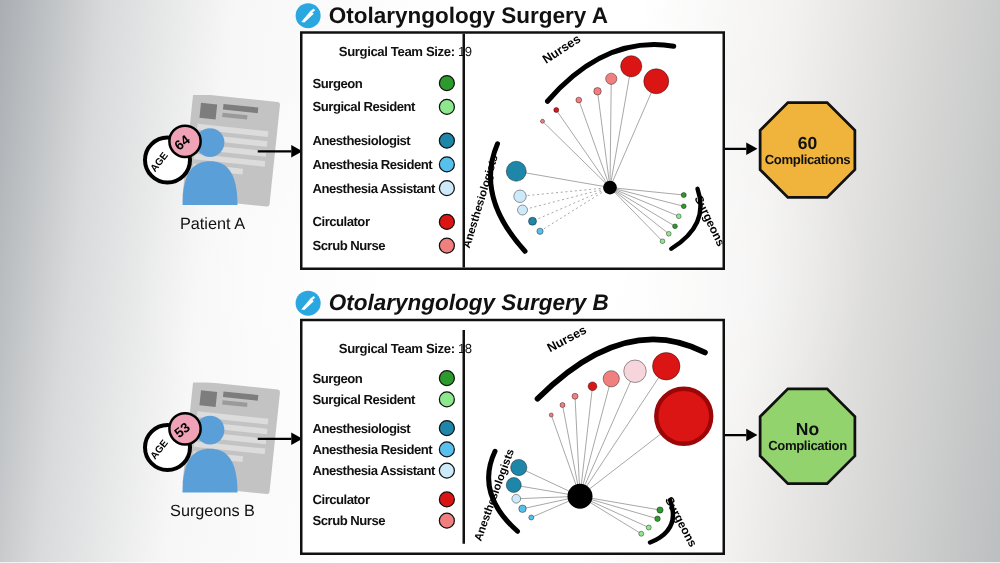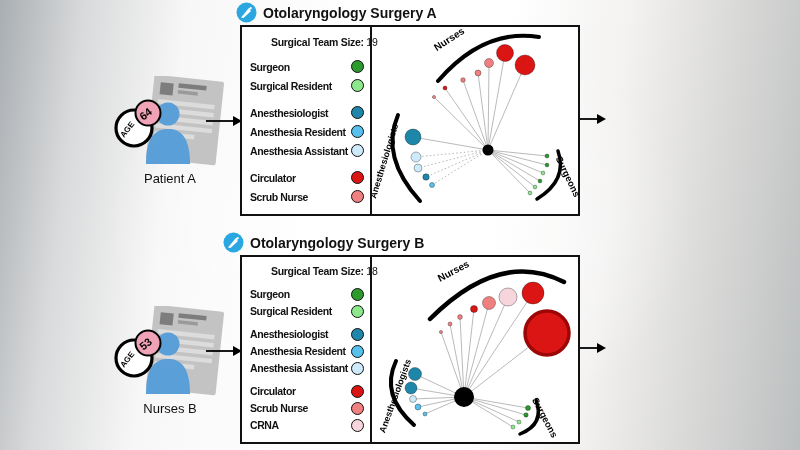--- a/index.html
+++ b/index.html
@@ -3,21 +3,21 @@
 <meta charset="utf-8">
 <style>
   * { margin:0; padding:0; box-sizing:border-box; }
   html,body { width:800px; height:450px; overflow:hidden; font-family:"Liberation Sans",sans-serif; }
   .stage {
     position:relative; width:800px; height:450px;
     background:
       radial-gradient(ellipse 420px 300px at 50% 50%, rgba(255,255,255,0.9), rgba(255,255,255,0) 70%),
       linear-gradient(97deg,#a9aeb2 0%,#d9dadb 10%,#f7f7f7 22%,#ffffff 42%,#ffffff 60%,#f3f2f1 74%,#d6d6d5 88%,#bcbfc0 100%);
   }
-  .panel-title { position:absolute; display:flex; align-items:center; gap:6px; font-weight:bold; font-size:14px; color:#111; white-space:nowrap; }
+  .panel-title { position:absolute; display:flex; align-items:center; gap:6px; font-weight:bold; font-size:18px; color:#111; white-space:nowrap; }
   .main-box { position:absolute; left:240px; width:340px; background:#fff; border:2px solid #111; display:flex; }
   .legend-col { width:130px; border-right:2px solid #111; padding:9px 4px 4px 8px; display:flex; flex-direction:column; }
   .team-size { font-size:10.5px; letter-spacing:-0.3px; margin-bottom:9px; white-space:nowrap; color:#111;padding-left:21px; }
   .team-size .ts-label { font-weight:bold; }
   .legend-group { display:flex; flex-direction:column; }
   .box-a .legend-group { margin-bottom:8px; }
   .box-b .legend-group { margin-bottom:6px; }
   .legend-row { display:flex; align-items:center; justify-content:space-between; }
   .box-a .legend-row { height:19px; }
   .box-b .legend-row { height:17px; }
@@ -165,22 +165,31 @@
           <circle cx="116" cy="123" r="5.5" fill="#000"></circle>
         </svg>
     </div>
   </div>
 
   <svg style="position:absolute; left:580px; top:111px;" width="26" height="16" viewBox="0 0 26 16">
     <line x1="0" y1="8" x2="17" y2="8" stroke="#000" stroke-width="1.8"></line>
     <polygon points="17,3 26,8 17,13" fill="#000"></polygon>
   </svg>
 
-
-  <div class="panel-title" style="left:223px; top:232px;">
+  <div class="oct-wrap" style="left:603px; top:77px;">
+    <svg width="86" height="86" viewBox="0 0 86 86">
+      <polygon points="80.9,58.7 58.7,80.9 27.3,80.9 5.1,58.7 5.1,27.3 27.3,5.1 58.7,5.1 80.9,27.3" stroke="#111" stroke-width="2.2" fill="#f0b43c"></polygon>
+    </svg>
+    <div class="oct-text">
+      <div class="oct-line1">60</div>
+      <div class="oct-line2">Complications</div>
+    </div>
+  </div>
+
+  <div class="panel-title" style="left:236px; top:232px;font-style:italic;">
     <svg width="21" height="21" viewBox="0 0 21 21">
       <circle cx="10.5" cy="10.5" r="10" fill="#2aa7e0"></circle>
       <polygon points="5,15.5 12.5,6.5 15,9 7.5,16" fill="#ffffff"></polygon>
       <line x1="13" y1="7.5" x2="15.5" y2="5.5" stroke="#ffffff" stroke-width="2"></line>
     </svg>
     <span>Otolaryngology Surgery B</span>
   </div>
 
   <svg style="position:absolute; left:114px; top:306px;" width="112" height="96" viewBox="0 0 112 96">
     <g transform="rotate(6 71 44)">
@@ -198,21 +207,21 @@
       <circle cx="54" cy="38" r="11.5" fill="#5b9fd9"></circle>
       <path d="M32,88 C32,60 42,53 54,53 C66,53 76,60 76,88 Z" fill="#5b9fd9"></path>
     </g>
     <g>
       <circle cx="20" cy="52" r="18" fill="#ffffff" stroke="#000000" stroke-width="3.2"></circle>
       <text transform="translate(10,62) rotate(-52)" font-size="8" font-weight="bold" fill="#000">AGE</text>
       <circle cx="34" cy="37" r="12.5" fill="#f0a3b6" stroke="#000000" stroke-width="2"></circle>
       <text transform="translate(34,41) rotate(-38)" text-anchor="middle" font-size="11" font-weight="bold" fill="#000">53</text>
     </g>
   </svg>
-  <div class="patient-label" style="left:114px; top:401px;">Nurses B</div>
+  <div class="patient-label" style="left:114px; top:401px;">Surgeons B</div>
 
   <svg style="position:absolute; left:206px; top:343px;" width="36" height="16" viewBox="0 0 36 16">
     <line x1="0" y1="8" x2="27" y2="8" stroke="#000" stroke-width="1.8"></line>
     <polygon points="27,3 36,8 27,13" fill="#000"></polygon>
   </svg>
 
   <div class="main-box box-b" style="top:255px; height:189px;align-items:center;">
     <div class="legend-col">
       <div class="team-size">
         <span class="ts-label">Surgical Team Size:</span>
@@ -244,24 +253,20 @@
             </div>
           </div>
           <div class="legend-group">
             <div class="legend-row">
               <span class="legend-label">Circulator</span>
               <span class="legend-dot" style="background: rgb(219, 20, 20);"></span>
             </div>
             <div class="legend-row">
               <span class="legend-label">Scrub Nurse</span>
               <span class="legend-dot" style="background: rgb(240, 128, 128);"></span>
-            </div>
-            <div class="legend-row">
-              <span class="legend-label">CRNA</span>
-              <span class="legend-dot" style="background: rgb(246, 214, 220);"></span>
             </div>
           </div>
         </div>
     </div>
     <div class="net-col">
       <svg width="206" height="185" viewBox="0 0 206 185">
           <line x1="92" y1="140" x2="69" y2="75" stroke="#a8a8a8" stroke-width="0.8"></line>
           <line x1="92" y1="140" x2="78" y2="67" stroke="#a8a8a8" stroke-width="0.8"></line>
           <line x1="92" y1="140" x2="88" y2="60" stroke="#a8a8a8" stroke-width="0.8"></line>
           <line x1="92" y1="140" x2="102" y2="52" stroke="#a8a8a8" stroke-width="0.8"></line>
@@ -304,14 +309,23 @@
           <circle cx="92" cy="140" r="10" fill="#000"></circle>
         </svg>
     </div>
   </div>
 
   <svg style="position:absolute; left:580px; top:340px;" width="26" height="16" viewBox="0 0 26 16">
     <line x1="0" y1="8" x2="17" y2="8" stroke="#000" stroke-width="1.8"></line>
     <polygon points="17,3 26,8 17,13" fill="#000"></polygon>
   </svg>
 
+  <div class="oct-wrap" style="left:603px; top:306px;">
+    <svg width="86" height="86" viewBox="0 0 86 86">
+      <polygon points="80.9,58.7 58.7,80.9 27.3,80.9 5.1,58.7 5.1,27.3 27.3,5.1 58.7,5.1 80.9,27.3" stroke="#111" stroke-width="2.2" fill="#92d36e"></polygon>
+    </svg>
+    <div class="oct-text">
+      <div class="oct-line1">No</div>
+      <div class="oct-line2">Complication</div>
+    </div>
+  </div>
 
 </div>
 
 </body></html>

